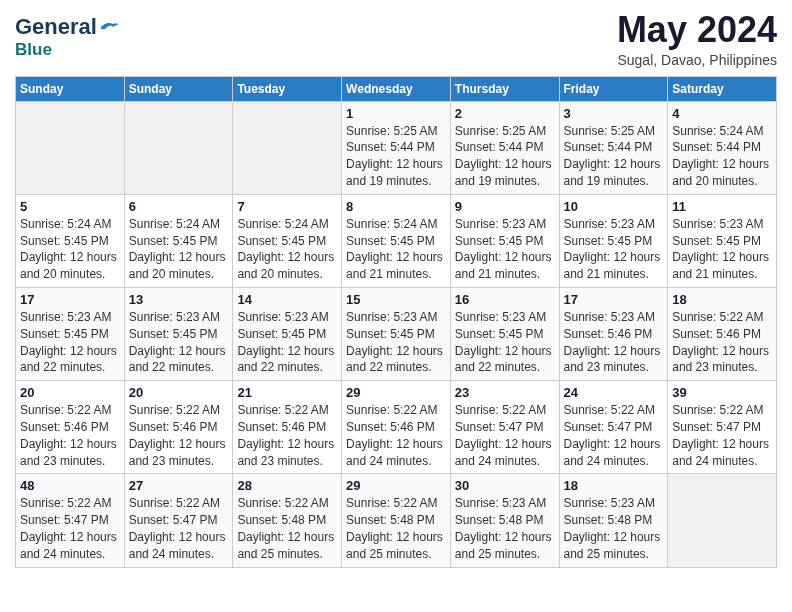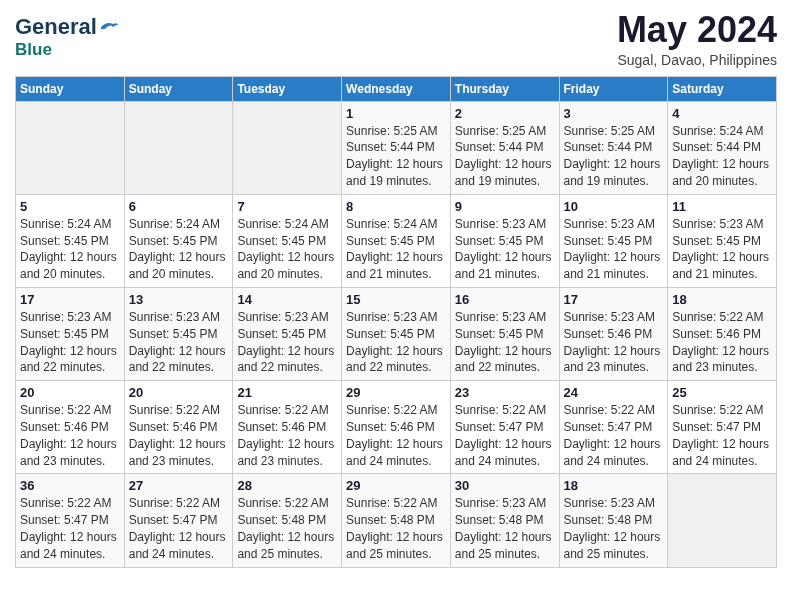--- a/index.html
+++ b/index.html
@@ -303,30 +303,30 @@
 and 24 minutes.</div>
         </td>
         <td>
           <span class="day-number">24</span>
           <div class="day-info" style="white-space: pre-line;">Sunrise: 5:22 AM
 Sunset: 5:47 PM
 Daylight: 12 hours
 and 24 minutes.</div>
         </td>
         <td>
-          <span class="day-number">25</span>
+          <span class="day-number">39</span>
           <div class="day-info" style="white-space: pre-line;">Sunrise: 5:22 AM
 Sunset: 5:47 PM
 Daylight: 12 hours
 and 24 minutes.</div>
         </td>
       </tr>
       <tr>
         <td>
-          <span class="day-number">36</span>
+          <span class="day-number">48</span>
           <div class="day-info" style="white-space: pre-line;">Sunrise: 5:22 AM
 Sunset: 5:47 PM
 Daylight: 12 hours
 and 24 minutes.</div>
         </td>
         <td>
           <span class="day-number">27</span>
           <div class="day-info" style="white-space: pre-line;">Sunrise: 5:22 AM
 Sunset: 5:47 PM
 Daylight: 12 hours

